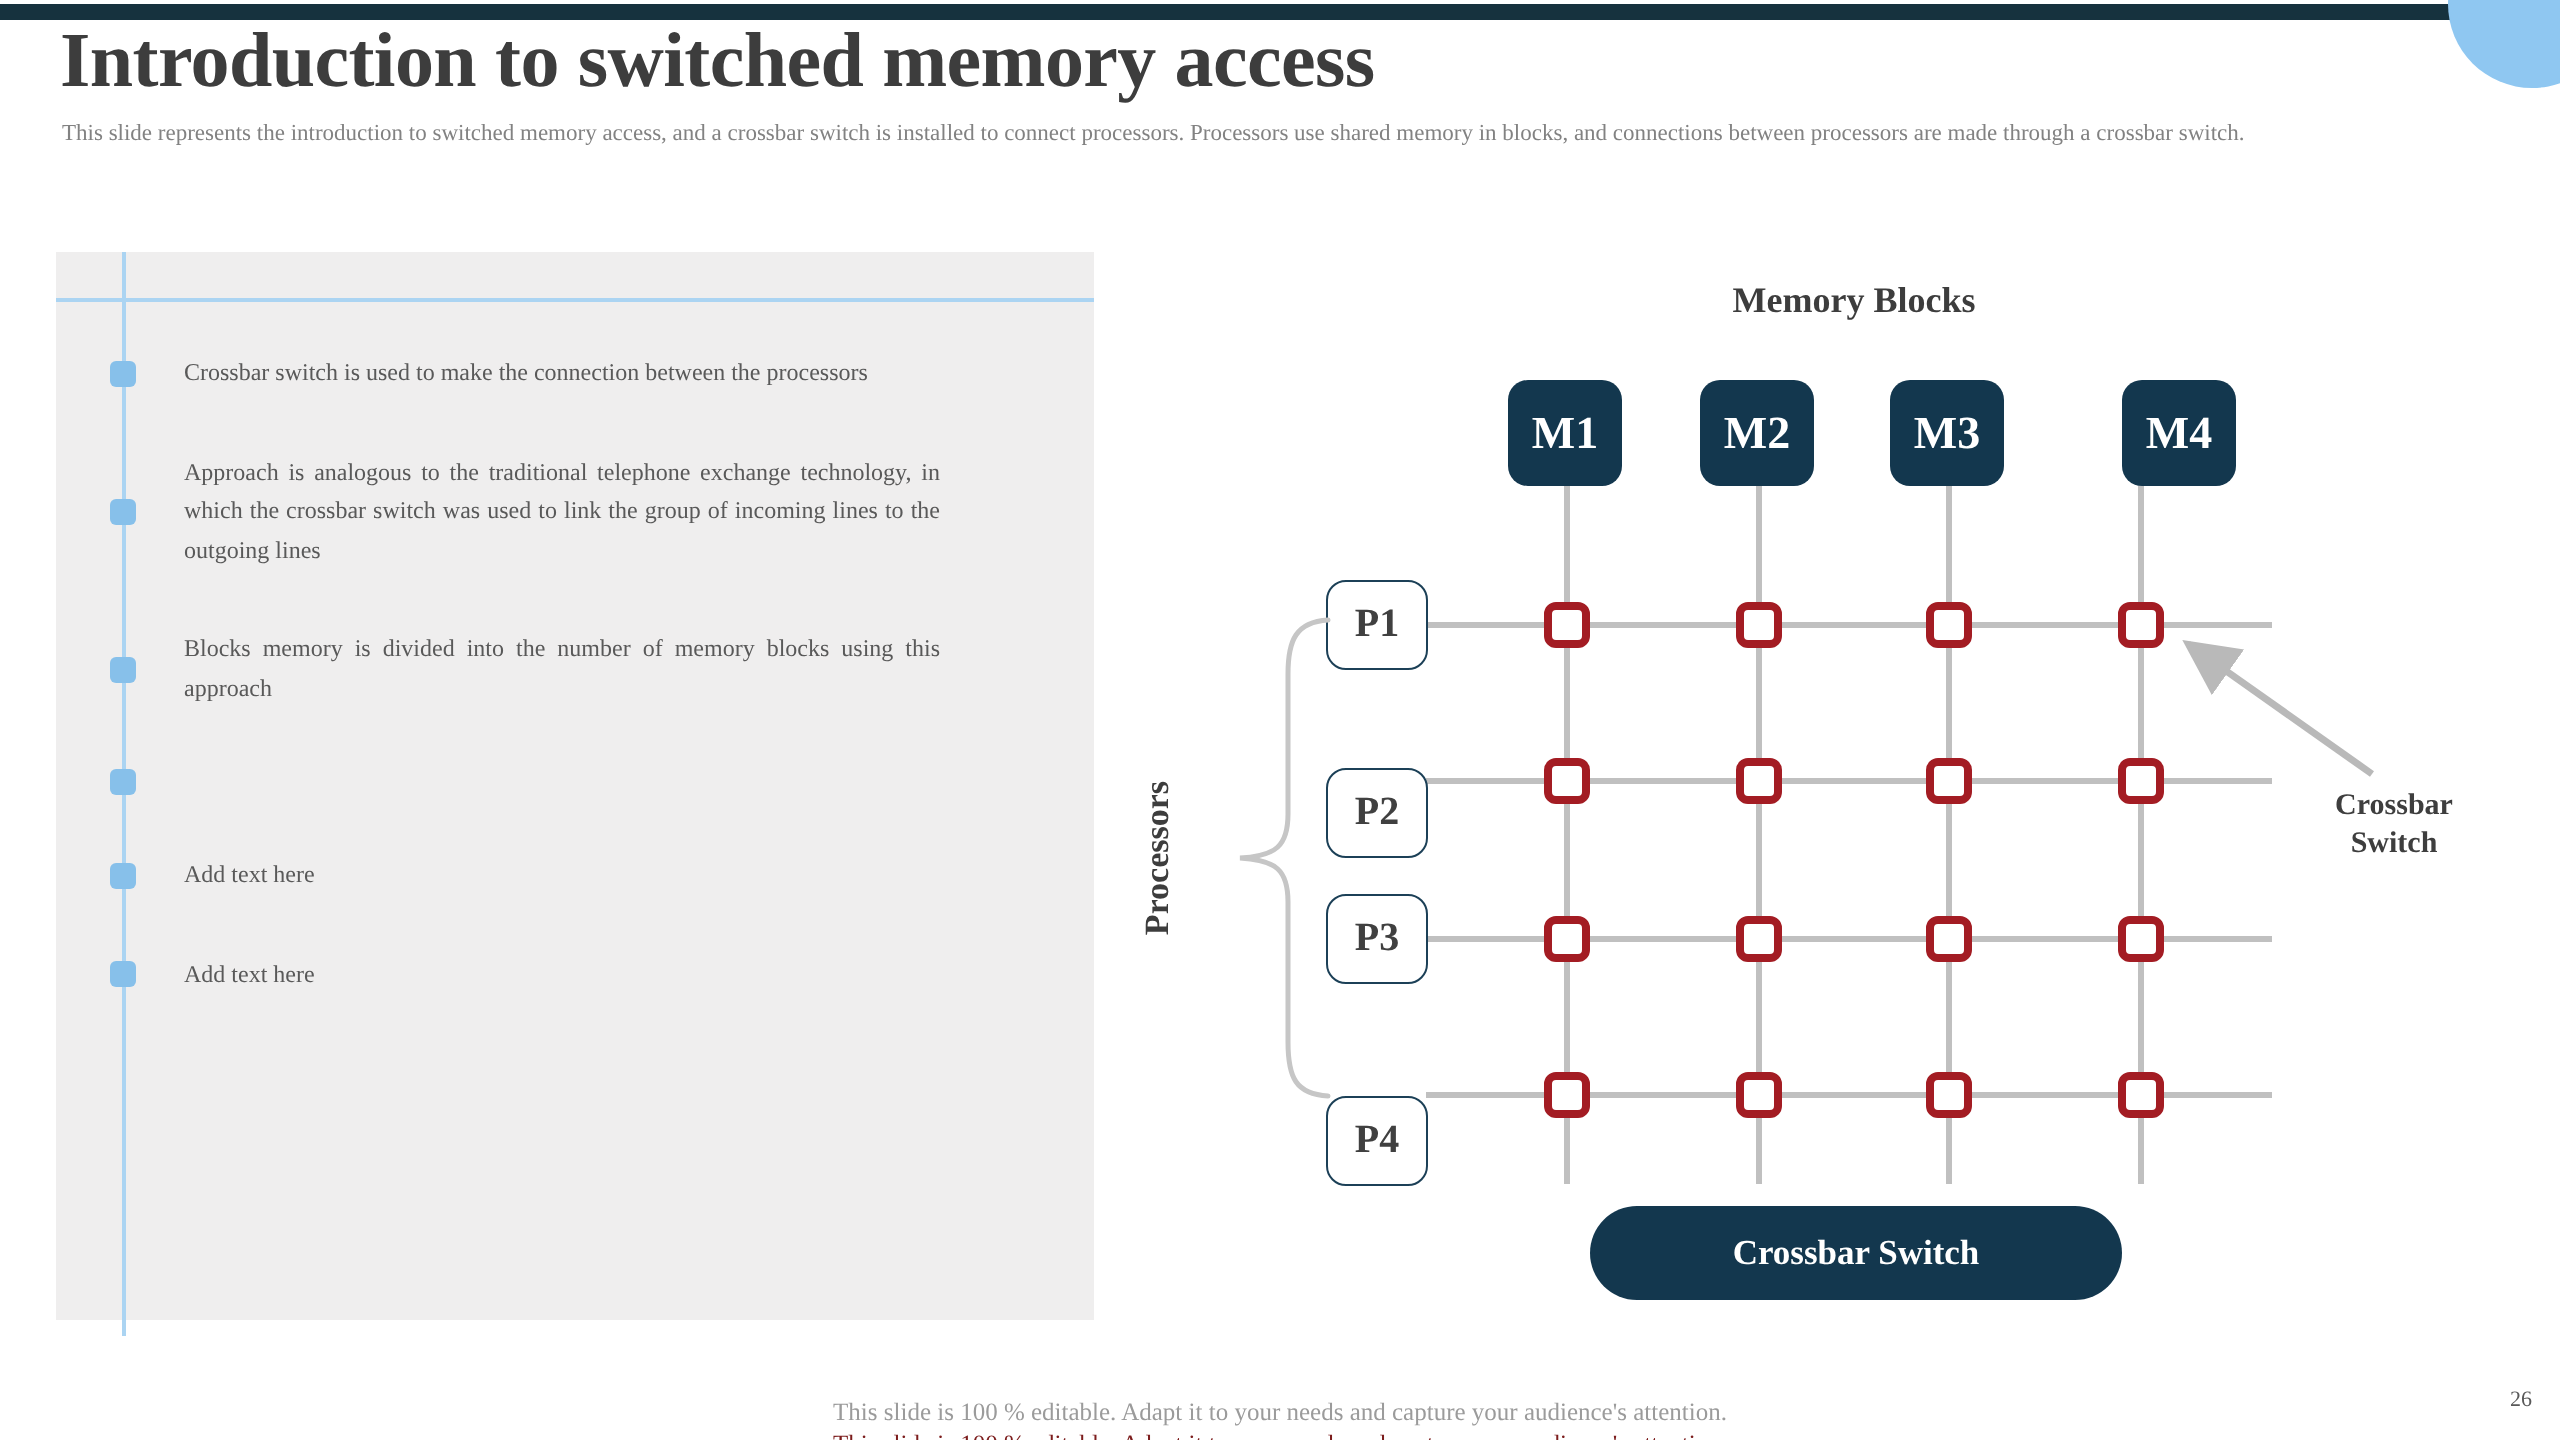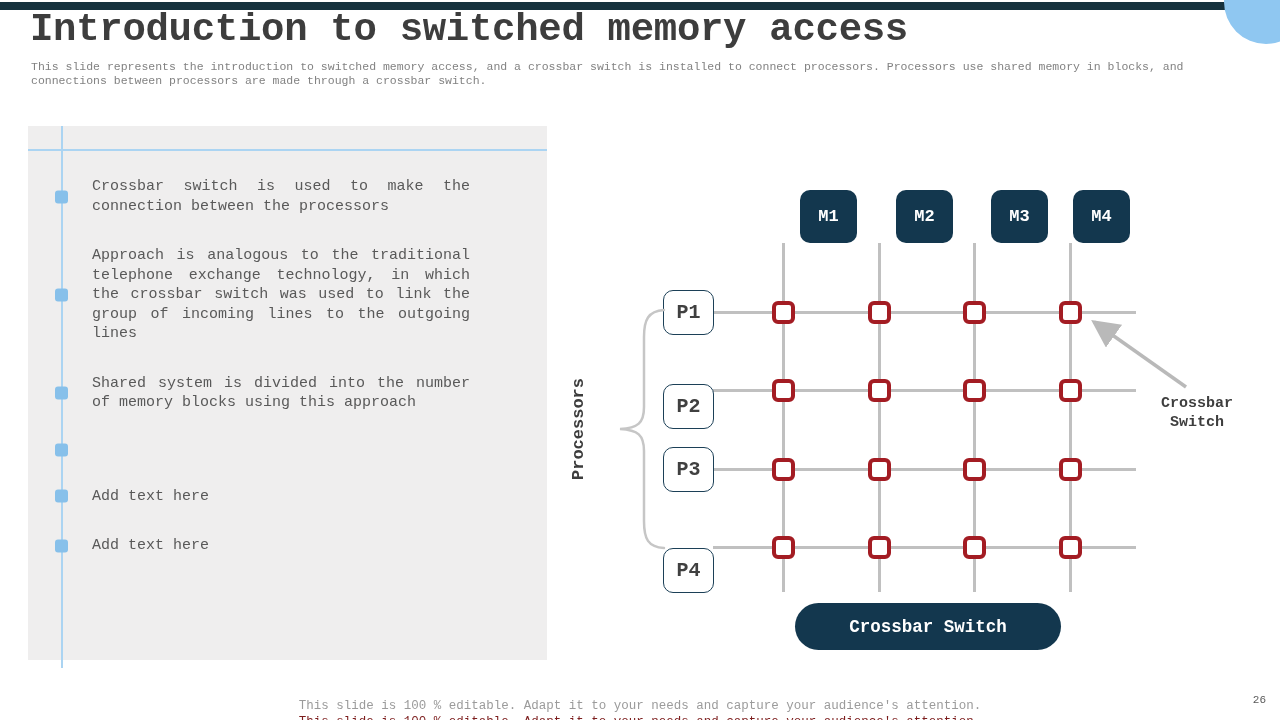--- a/index.html
+++ b/index.html
@@ -1,49 +1,49 @@
 <!DOCTYPE html>
 <html><head>
 <meta charset="utf-8">
 <style>
   html,body{margin:0;padding:0;background:#ffffff;}
   .slide{
     position:relative; width:1280px; height:720px; overflow:hidden;
-    background:#ffffff; font-family:Liberation Mono, monospace;
+    background:#ffffff; font-family:Liberation Serif, serif;
   }
   
   .topbar{position:absolute; left:0; top:2px; width:1236px; height:8px; background:#16323e;}
   .corner-circle{position:absolute; left:1224px; top:-40px; width:84px; height:84px; border-radius:50%; background:#8fc7f1;}
   
   .title{
     position:absolute; left:30px; top:8px; margin:0; width:1100px;
     font-size:39px; font-weight:bold; color:#3d3d3d; letter-spacing:-0.3px; white-space:nowrap;
   }
   .subtitle{
     position:absolute; left:31px; top:60px; margin:0; width:1215px;
     font-size:11.5px; line-height:14px; color:#828282;
   }
   
   .panel{position:absolute; left:28px; top:126px; width:519px; height:534px; background:#efeeee;}
   .panel-vline{position:absolute; left:61px; top:126px; width:2px; height:542px; background:#abd4f2;}
   .panel-hline{position:absolute; left:28px; top:149px; width:519px; height:2px; background:#abd4f2;}
   .bullets{position:absolute; left:28px; top:163px; width:519px; margin:0; padding:14px 0 0 0; list-style:none;}
   .bullets li{position:relative; padding-left:64px; margin-bottom:30px; min-height:14px; display:flex; align-items:center;}
   .sq{position:absolute; left:27px; top:50%; transform:translateY(-50%); width:13px; height:13px; border-radius:3px; background:#87c0ea;}
-  .btext{display:inline-block; width:378px; font-size:15px; line-height:19.5px; color:#595959; text-align:justify;}
+  .btext{display:inline-block; width:378px; font-size:12px; line-height:19.5px; color:#595959; text-align:justify;}
   
   .grid-layer{position:absolute; left:0; top:0; width:1280px; height:720px;}
   .gridline-v{position:absolute; top:243px; width:3px; height:349px; background:#c0c0c0;}
   .gridline-h{position:absolute; left:713px; width:423px; height:3px; background:#c0c0c0;}
   .switch-node{position:absolute; width:23px; height:23px; box-sizing:border-box; background:#ffffff; border:4px solid #a31c23; border-radius:6px;}
   
   .mb-title{position:absolute; left:777px; top:140px; width:300px; text-align:center; font-size:18px; font-weight:bold; color:#3d3d3d;}
   .mbox{
     position:absolute; top:190px; width:57px; height:53px; background:#13374e; border-radius:10px;
-    display:flex; align-items:center; justify-content:center; color:#ffffff; font-weight:bold; font-size:17px;margin-left:46px;
+    display:flex; align-items:center; justify-content:center; color:#ffffff; font-weight:bold; font-size:23px;
   }
   .pbox{
     position:absolute; left:663px; width:51px; height:45px; box-sizing:border-box; background:#ffffff;
     border:1.5px solid #1c4057; border-radius:10px;
     display:flex; align-items:center; justify-content:center; color:#404040; font-weight:bold; font-size:20px;
   }
   .proc-label{
     position:absolute; left:519px; top:419px; width:120px; height:20px; text-align:center;
     transform:rotate(-90deg); font-size:17px; font-weight:bold; color:#3d3d3d;
   }
@@ -81,21 +81,21 @@
     <li>
       <span class="sq"></span>
       <span class="btext">Crossbar switch is used to make the connection between the processors</span>
     </li>
     <li>
       <span class="sq"></span>
       <span class="btext">Approach is analogous to the traditional telephone exchange technology, in which the crossbar switch was used to link the group of incoming lines to the outgoing lines</span>
     </li>
     <li>
       <span class="sq"></span>
-      <span class="btext">Shared system is divided into the number of memory blocks using this approach</span>
+      <span class="btext">Blocks memory is divided into the number of memory blocks using this approach</span>
     </li>
     <li>
       <span class="sq"></span>
     </li>
     <li>
       <span class="sq"></span>
       <span class="btext">Add text here</span>
     </li>
     <li>
       <span class="sq"></span>
@@ -123,25 +123,26 @@
       <div class="switch-node" style="left: 771.5px; top: 458px;"></div>
       <div class="switch-node" style="left: 867.5px; top: 458px;"></div>
       <div class="switch-node" style="left: 962.5px; top: 458px;"></div>
       <div class="switch-node" style="left: 1058.5px; top: 458px;"></div>
       <div class="switch-node" style="left: 771.5px; top: 536px;"></div>
       <div class="switch-node" style="left: 867.5px; top: 536px;"></div>
       <div class="switch-node" style="left: 962.5px; top: 536px;"></div>
       <div class="switch-node" style="left: 1058.5px; top: 536px;"></div>
     </div>
 
+  <div class="mb-title">Memory Blocks</div>
 
   <div class="mbox" style="left:754px">M1</div>
   <div class="mbox" style="left:850px">M2</div>
   <div class="mbox" style="left:945px">M3</div>
-  <div class="mbox" style="left:1027px">M4</div>
+  <div class="mbox" style="left:1061px">M4</div>
 
   <div class="pbox" style="top:290px">P1</div>
   <div class="pbox" style="top:384px">P2</div>
   <div class="pbox" style="top:447px">P3</div>
   <div class="pbox" style="top:548px">P4</div>
 
   <div class="proc-label">Processors</div>
 
   <svg class="brace" width="90" height="270" viewBox="0 0 90 270">
     <path d="M76,17 C60,18 56,27 56,44 L56,114 C56,130 50,135 32,136 C50,137 56,142 56,158 L56,228 C56,246 60,254 76,255" fill="none" stroke="#c6c6c6" stroke-width="2.5" stroke-linecap="round"></path>

